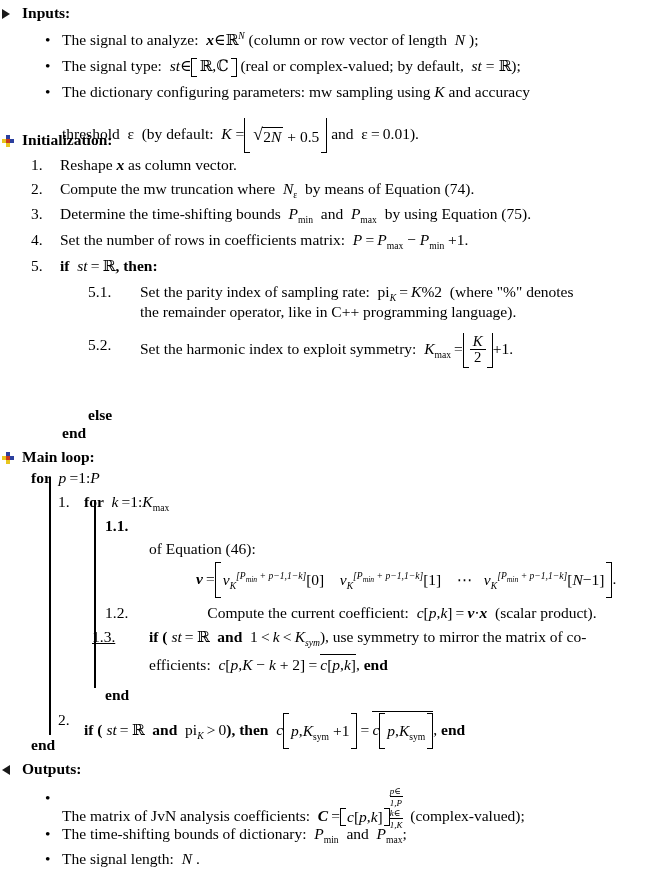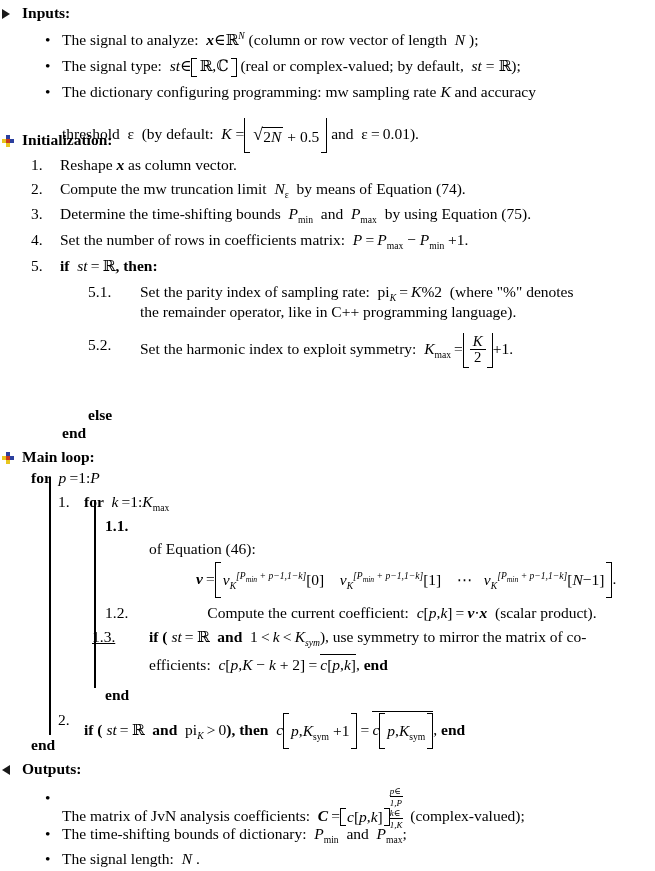--- a/index.html
+++ b/index.html
@@ -224,21 +224,21 @@
         &nbsp;<span class="it">st</span>∈<span class="brL h1"></span><span style="padding:0 2px;">ℝ,ℂ</span><span class="brR h1"></span>
       </span>
       <span>(real or complex-valued; by default,</span>
       <span class="nowrap">&nbsp;<span class="it">st</span>&nbsp;=&nbsp;ℝ</span><span>);</span>
     </div>
   </div>
 
   <div class="blk" style="top:80px;">
     <div class="bulrow justify" style="padding-right:6px;">
       <span class="dot">•</span>
-      <span>The  dictionary  configuring  programming:  mw  sampling  rate</span>
+      <span>The  dictionary  configuring  parameters:  mw  sampling  using</span>
       <span class="it nowrap">K</span>
       <span>and  accuracy</span>
     </div>
   </div>
 
   <div class="blk" style="top:118px;">
     <div style="padding-left:62px;">
       <span>threshold</span>
       <span class="nowrap">&nbsp;ε&nbsp;</span>
       <span>(by default:</span>
@@ -264,21 +264,21 @@
       <span class="num">1.</span>
       <span>Reshape</span>
       <span class="bold it nowrap">x</span>
       <span>as column vector.</span>
     </div>
   </div>
 
   <div class="blk" style="top:177px;">
     <div class="numrow">
       <span class="num">2.</span>
-      <span>Compute the mw truncation limit</span>
+      <span>Compute the mw truncation where</span>
       <span class="nowrap">&nbsp;<span class="it">N</span><sub class="sm">ε</sub>&nbsp;</span>
       <span>by means of Equation (74).</span>
     </div>
   </div>
 
   <div class="blk" style="top:202px;">
     <div class="numrow">
       <span class="num">3.</span>
       <span>Determine the time-shifting bounds</span>
       <span class="nowrap">&nbsp;<span class="it">P</span><sub class="sm">min</sub>&nbsp;</span>

